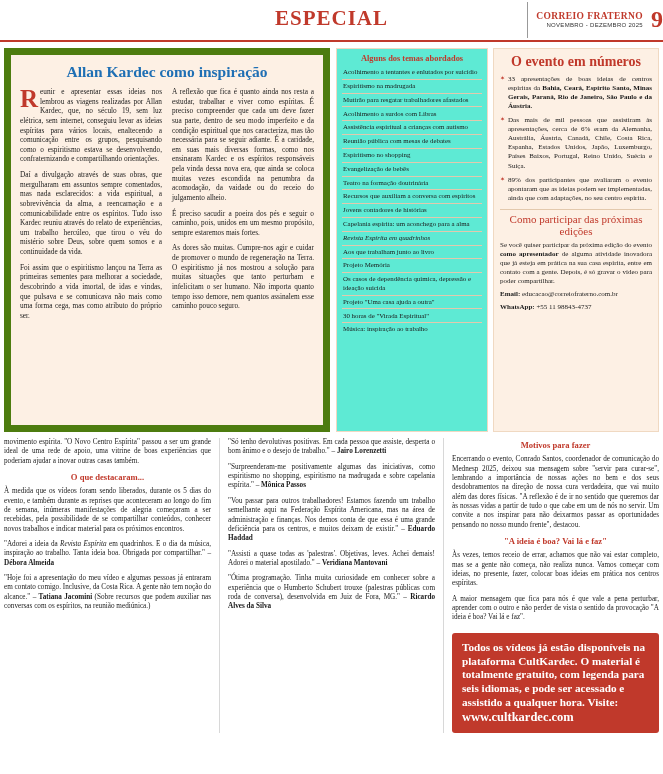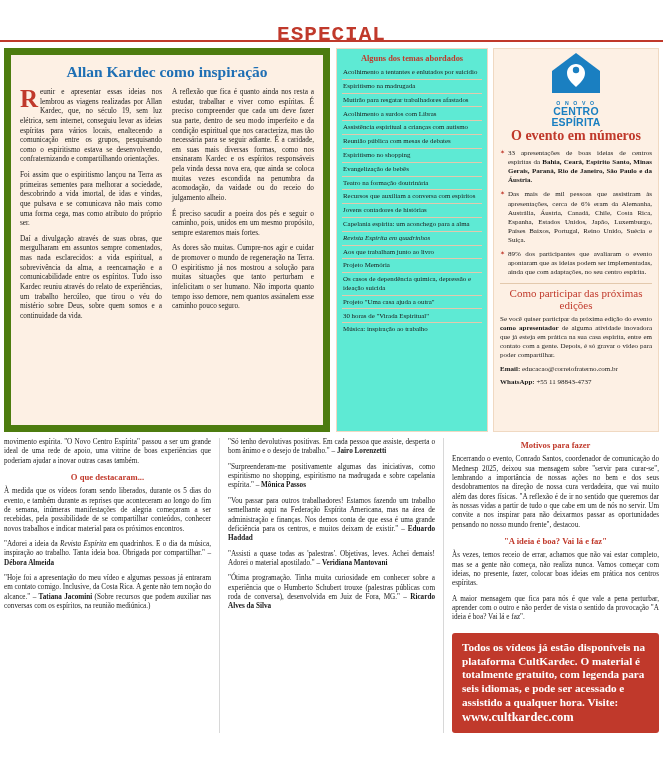--- a/index.html
+++ b/index.html
@@ -27,25 +27,24 @@
     border-bottom: 2px solid #c0392b;
     display: flex;
     align-items: flex-end;
   }
   .header-title {
     position: absolute;
     left: 0; right: 0;
     top: 6px;
     text-align: center;
     color: #c0392b;
-    font-family: Liberation Mono, monospace;
+    font-family: Liberation Serif, serif;
     font-weight: bold;
     font-size: 21px;
     letter-spacing: 1px;
-    margin-top: 17px;
   }
   .header-right {
     position: absolute;
     right: 0;
     top: 2px;
     display: flex;
     align-items: center;
     border-left: 1px solid #999;
     padding-left: 8px;
     height: 36px;
@@ -271,30 +270,37 @@
     align-self: stretch;
   }
 </style>
 </head>
 <body>
 
 <div class="page">
 
   <div class="header">
     <div class="header-title">ESPECIAL</div>
+    <div class="header-right">
+      <div class="masthead">
+        <div class="name">CORREIO FRATERNO</div>
+        <div class="date">NOVEMBRO - DEZEMBRO 2025</div>
+      </div>
+      <div class="page-number">9</div>
+    </div>
   </div>
 
   <div class="feature">
 
     <div class="feature-left">
       <div class="feature-title">Allan Kardec como inspiração</div>
       <div class="two-col">
         <p class="dropcap">Reunir e apresentar essas ideias nos lembrou as viagens realizadas por Allan Kardec, que, no século 19, sem luz elétrica, sem internet, conseguiu levar as ideias espíritas para vários locais, enaltecendo a comunicação entre os grupos, pesquisando como o espiritismo estava se desenvolvendo, confraternizando e compartilhando orientações.</p>
+        <p>Daí a divulgação através de suas obras, que mergulharam em assuntos sempre comentados, mas nada esclarecidos: a vida espiritual, a sobrevivência da alma, a reencarnação e a comunicabilidade entre os espíritos. Tudo isso Kardec reuniu através do relato de experiências, um trabalho hercúleo, que tirou o véu do mistério sobre Deus, sobre quem somos e a continuidade da vida.</p>
         <p>Foi assim que o espiritismo lançou na Terra as primeiras sementes para melhorar a sociedade, descobrindo a vida imortal, de idas e vindas, que pulsava e se comunicava não mais como uma forma cega, mas como atributo do próprio ser.</p>
-        <p>Daí a divulgação através de suas obras, que mergulharam em assuntos sempre comentados, mas nada esclarecidos: a vida espiritual, a sobrevivência da alma, a reencarnação e a comunicabilidade entre os espíritos. Tudo isso Kardec reuniu através do relato de experiências, um trabalho hercúleo, que tirou o véu do mistério sobre Deus, sobre quem somos e a continuidade da vida.</p>
         <p>A reflexão que fica é quanto ainda nos resta a estudar, trabalhar e viver como espíritas. É preciso compreender que cada um deve fazer sua parte, dentro de seu modo imperfeito e da condição espiritual que nos caracteriza, mas tão necessária para se seguir adiante. É a caridade, em suas mais diversas formas, como nos ensinaram Kardec e os espíritos responsáveis pela vinda dessa nova era, que ainda se coloca muitas vezes escondida na penumbra da acomodação, da vaidade ou do receio do julgamento alheio.</p>
         <p>É preciso sacudir a poeira dos pés e seguir o caminho, pois, unidos em um mesmo propósito, sempre estaremos mais fortes.</p>
         <p>As dores são muitas. Cumpre-nos agir e cuidar de promover o mundo de regeneração na Terra. O espiritismo já nos mostrou a solução para muitas situações que tanto perturbam e infelicitam o ser humano. Não importa quanto tempo isso demore, nem quantos assinalem esse caminho pouco seguro.</p>
       </div>
     </div>
 
     <div class="feature-right">
 
       <div class="topics">
         <div class="topics-title">Alguns dos temas abordados</div>
@@ -315,30 +321,20 @@
           <li>Aos que trabalham junto ao livro</li>
           <li>Projeto Memória</li>
           <li>Os casos de dependência química, depressão e ideação suicida</li>
           <li>Projeto "Uma casa ajuda a outra"</li>
           <li>30 horas de "Virada Espiritual"</li>
           <li>Música: inspiração ao trabalho</li>
         </ul>
       </div>
 
       <div class="event">
-        <div class="logo-wrap">
-          <svg width="54" height="44" viewBox="0 0 54 44">
-            <path d="M27 2 L51 20 L51 42 L3 42 L3 20 Z" fill="#1a7fc1"></path>
-            <path d="M27 13 c-5 0 -9 4 -9 9 c0 6 5 10 9 14 c4 -4 9 -8 9 -14 c0 -5 -4 -9 -9 -9 z" fill="#ffffff"></path>
-            <circle cx="27" cy="19" r="3.2" fill="#1a7fc1"></circle>
-          </svg>
-          <div class="logo-text">O  N O V O</div>
-          <div class="logo-text2">CENTRO</div>
-          <div class="logo-text2">ESPÍRITA</div>
-        </div>
 
         <div class="event-title">O evento em números</div>
         <ul>
           <li>33 apresentações de boas ideias de centros espíritas da <b>Bahia, Ceará, Espírito Santo, Minas Gerais, Paraná, Rio de Janeiro, São Paulo e da Áustria.</b></li>
           <li>Das mais de mil pessoas que assistiram às apresentações, cerca de 6% eram da Alemanha, Austrália, Áustria, Canadá, Chile, Costa Rica, Espanha, Estados Unidos, Japão, Luxemburgo, Países Baixos, Portugal, Reino Unido, Suécia e Suíça.</li>
           <li>89% dos participantes que avaliaram o evento apontaram que as ideias podem ser implementadas, ainda que com adaptações, no seu centro espírita.</li>
         </ul>
 
         <div class="participar">
           <div class="participar-title">Como participar das próximas edições</div>

